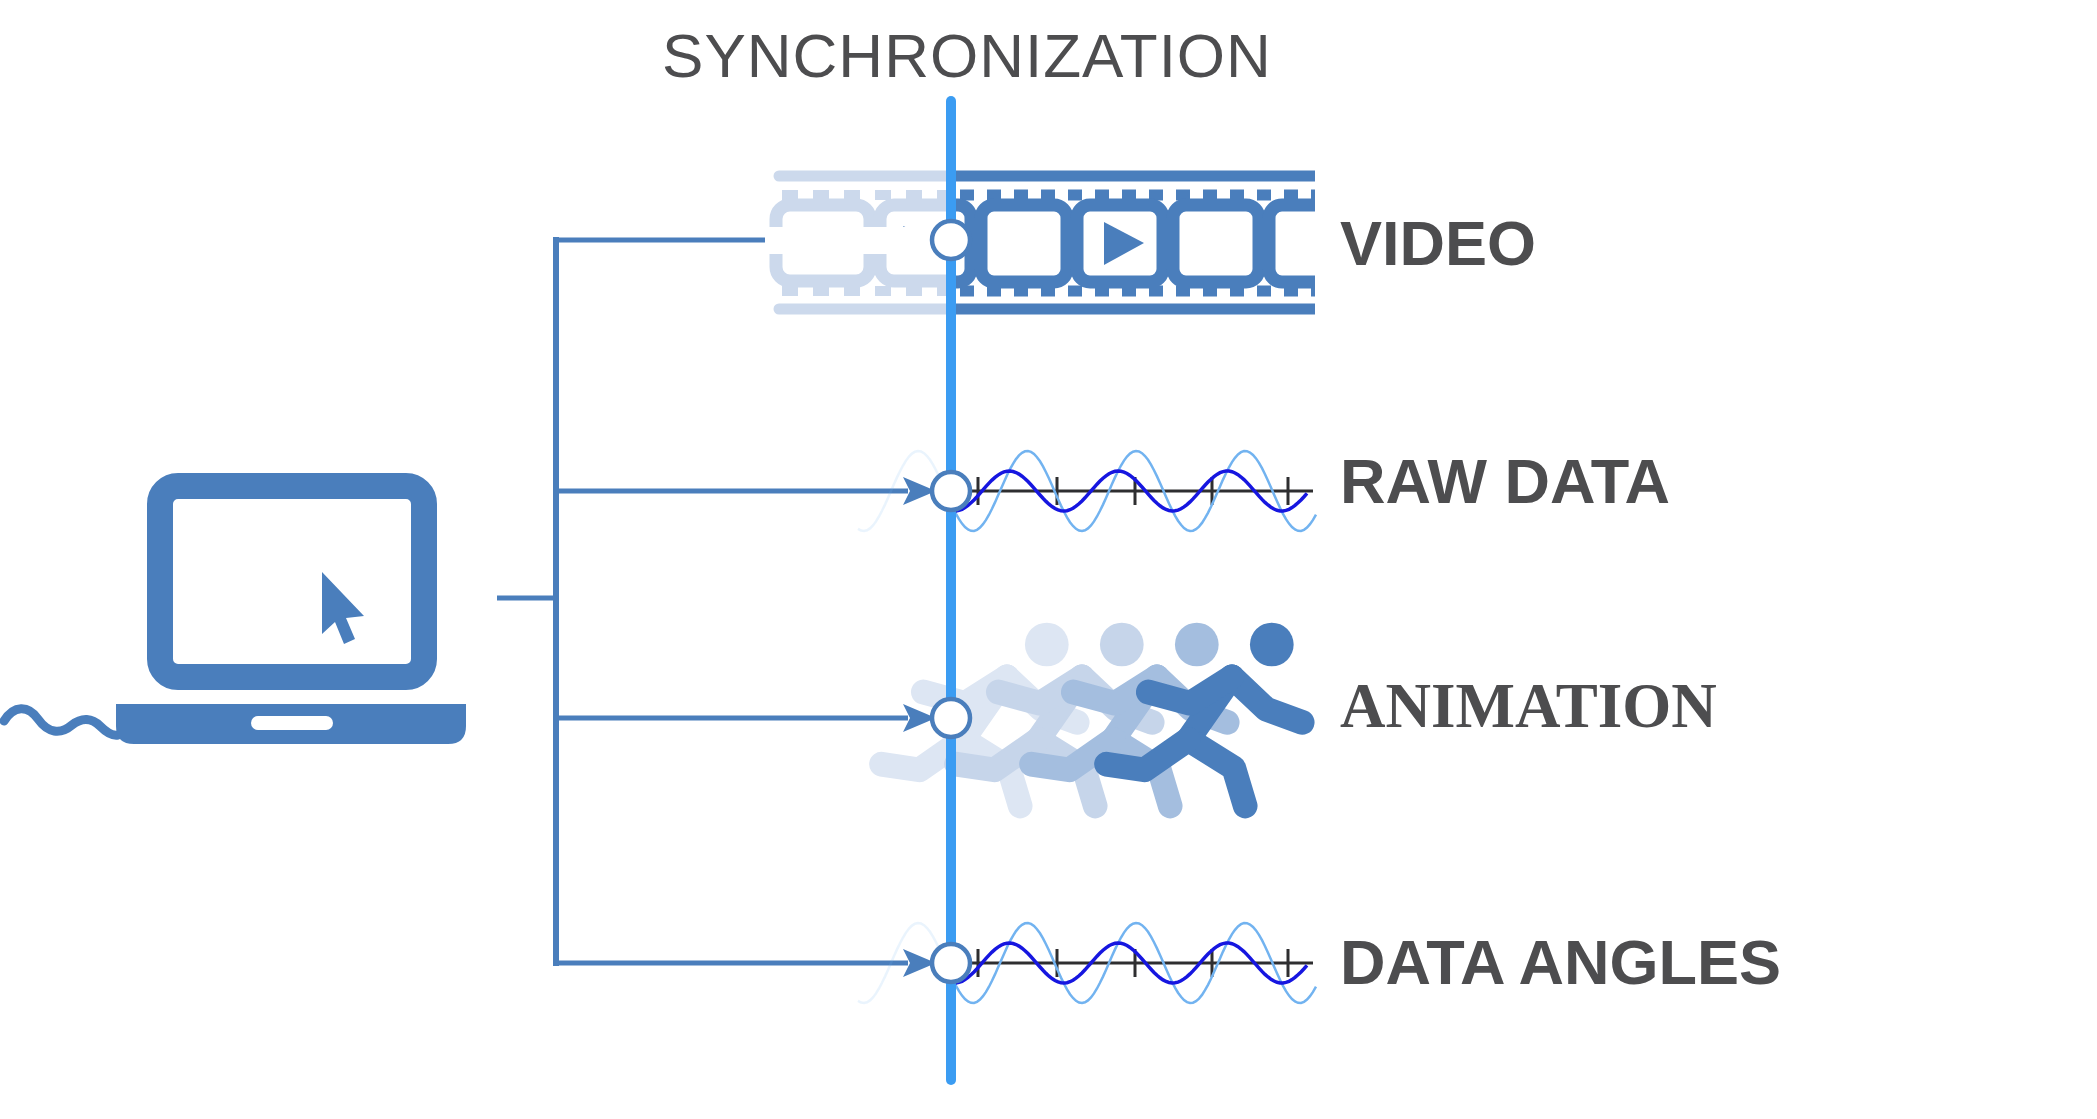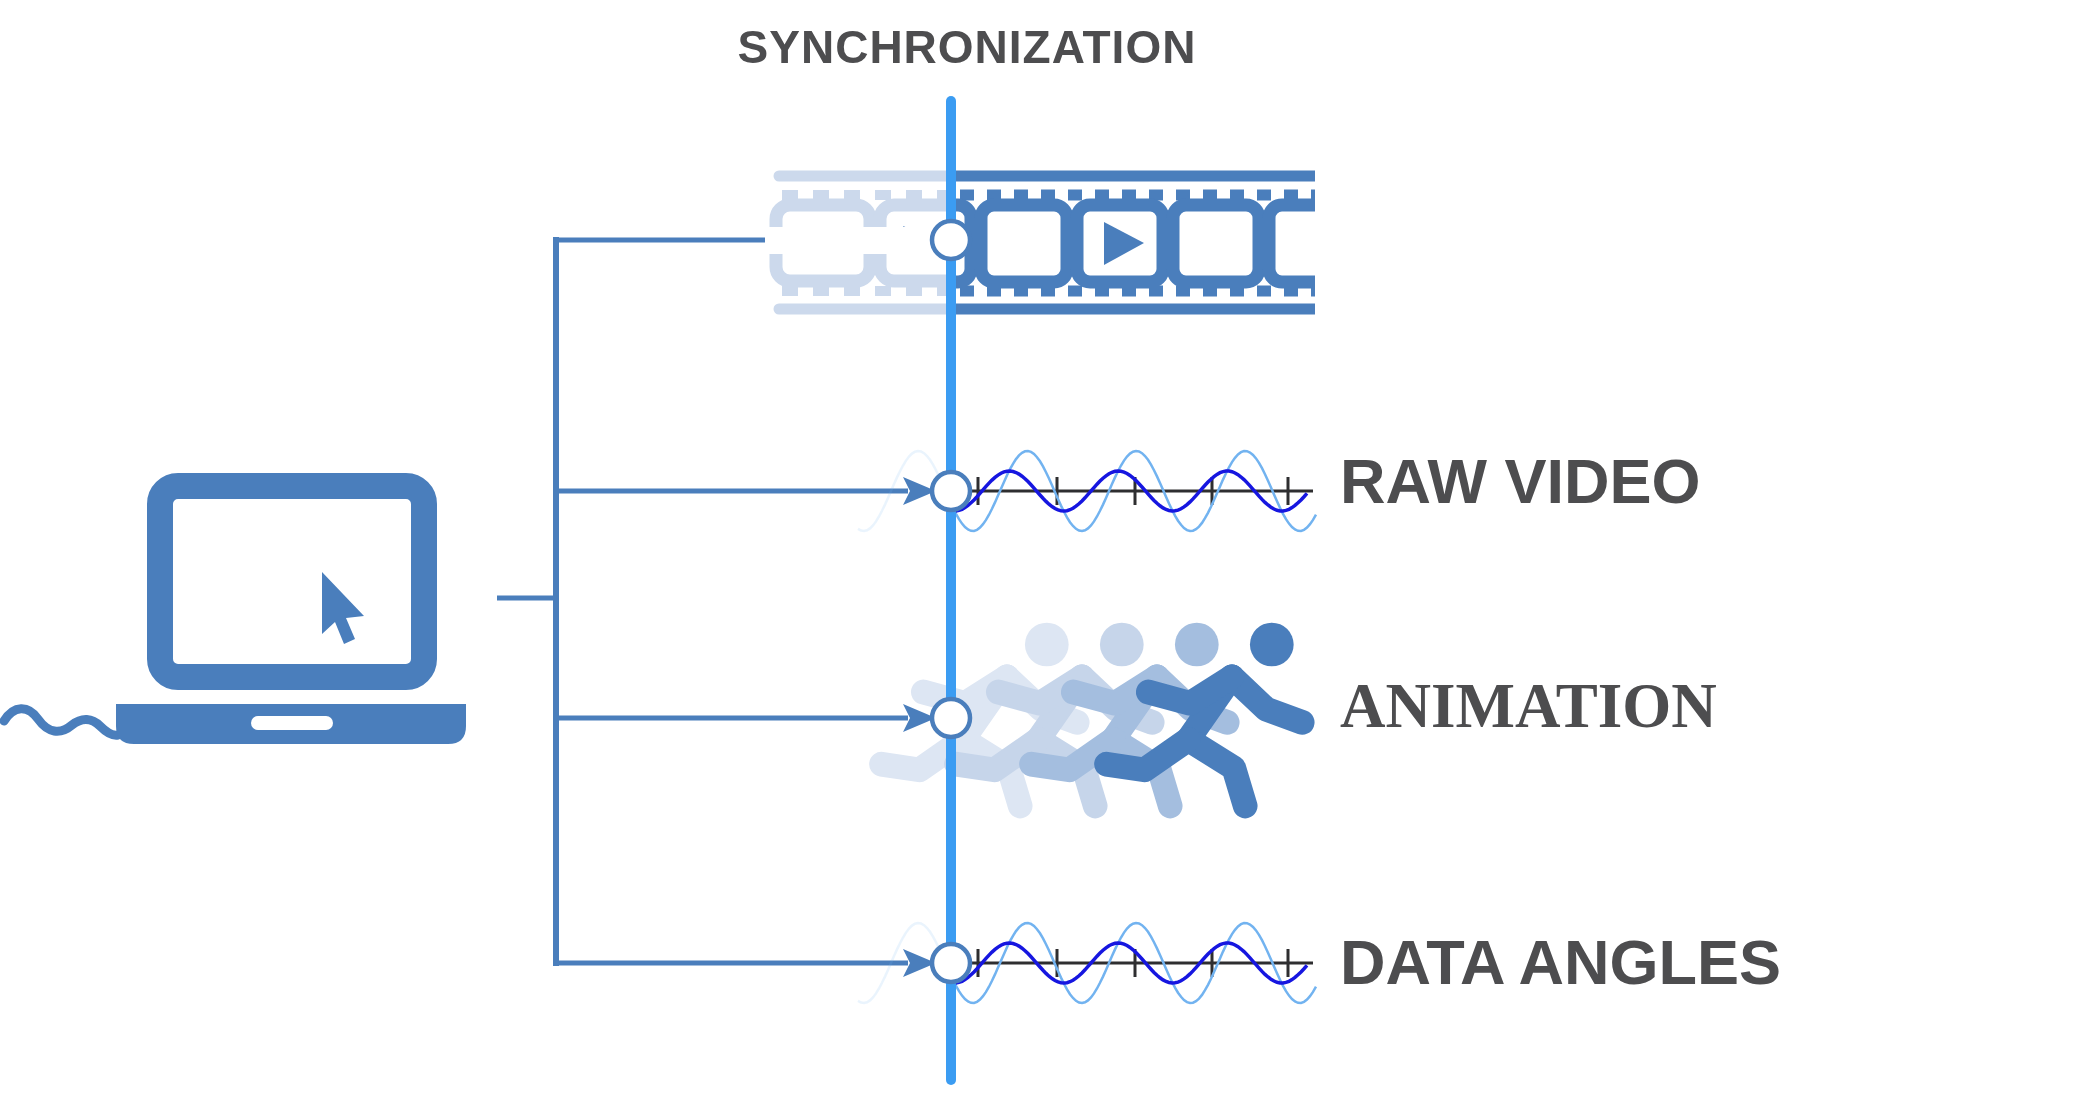--- a/index.html
+++ b/index.html
@@ -8,21 +8,21 @@
     width:2097px;height:1119px;
     background:#ffffff;
     overflow:hidden;
     font-family:"Liberation Sans", sans-serif;
   }
   .stage svg{position:absolute;left:0;top:0;}
   .diagram-title{
     position:absolute;
     left:967px;top:20px;
     transform:translateX(-50%);
-    font-size:46px;font-weight:700;
+    font-size:62px;font-weight:400;
     letter-spacing:1px;
     color:var(--label_gray);
     white-space:nowrap;
   }
   .row-label{
     position:absolute;
     left:1340px;
     font-size:63px;font-weight:700;
     line-height:64px;
     color:var(--label_gray);
@@ -130,17 +130,18 @@
       </g>
 
   <line x1="951" y1="101" x2="951" y2="1080" stroke="var(--sync_line_blue)" stroke-width="10" stroke-linecap="round"></line>
   <circle cx="951" cy="240" r="19" fill="#ffffff" stroke="var(--primary_blue)" stroke-width="4.5"></circle>
   <circle cx="951" cy="491" r="19" fill="#ffffff" stroke="var(--primary_blue)" stroke-width="4.5"></circle>
   <circle cx="951" cy="718" r="19" fill="#ffffff" stroke="var(--primary_blue)" stroke-width="4.5"></circle>
   <circle cx="951" cy="963" r="19" fill="#ffffff" stroke="var(--primary_blue)" stroke-width="4.5"></circle>
 </svg>
 
 <div class="diagram-title">SYNCHRONIZATION</div>
-<div class="row-label label-raw">RAW VIDEO</div>
+<div class="row-label label-video">VIDEO</div>
+<div class="row-label label-raw">RAW DATA</div>
 <div class="row-label label-anim">ANIMATION</div>
 <div class="row-label label-joint">DATA ANGLES</div>
 
 </div>
 
 </body></html>

